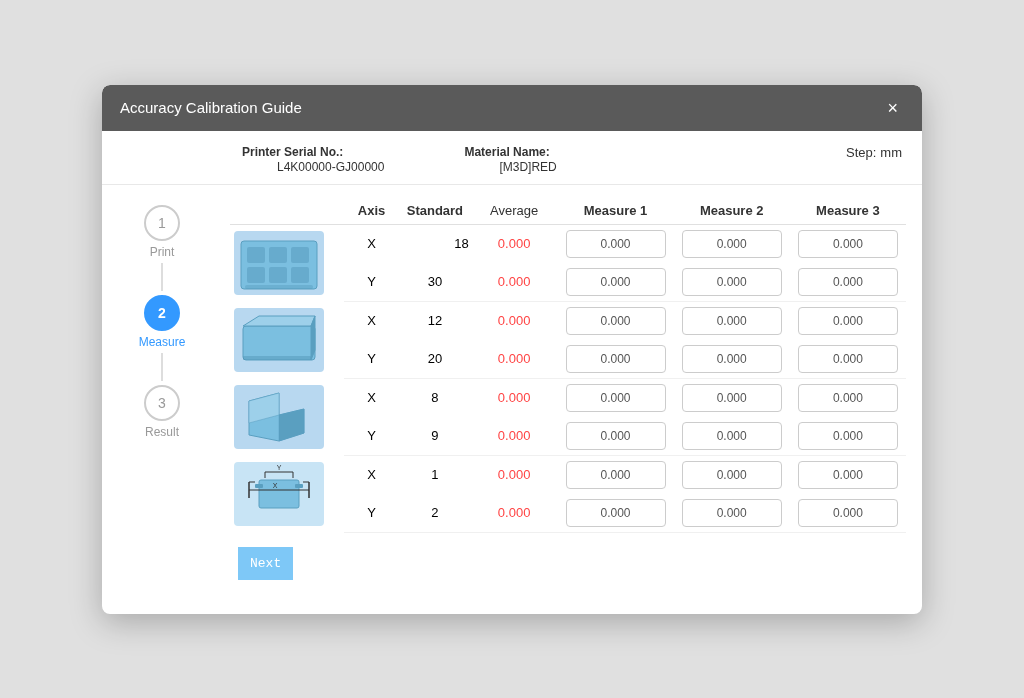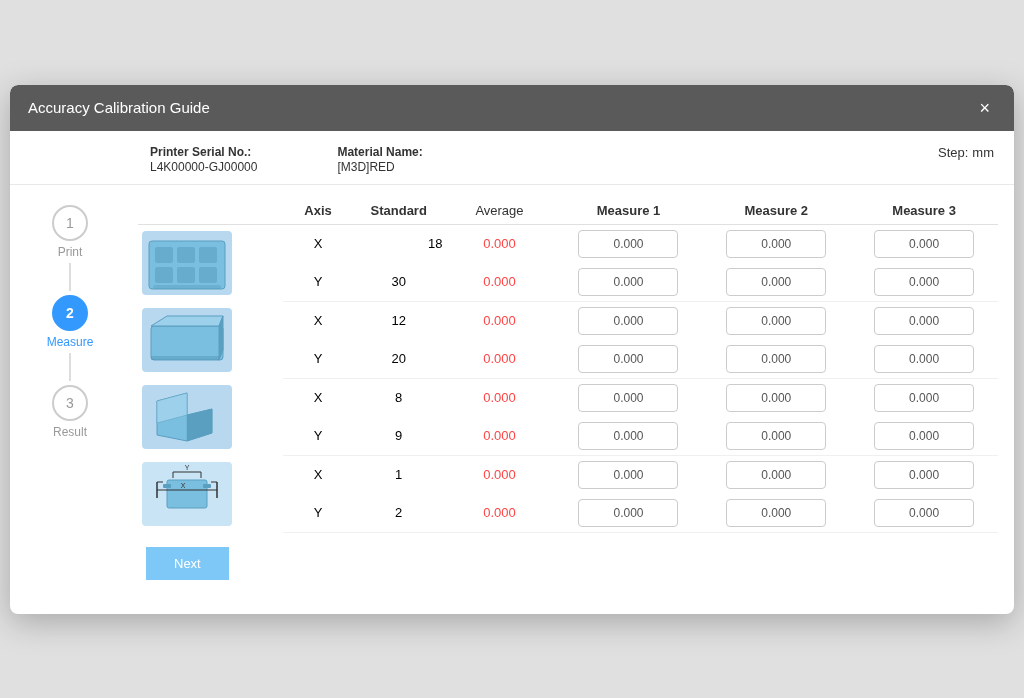--- a/index.html
+++ b/index.html
@@ -6,21 +6,21 @@
     body {
       font-family: -apple-system, BlinkMacSystemFont, 'Segoe UI', sans-serif;
       background: #e0e0e0;
       display: flex;
       align-items: center;
       justify-content: center;
       min-height: 100vh;
       font-size: 13px;
     }
     .dialog {
-      width: 1004px;
+      width: 820px;
       background: #fff;
       border-radius: 8px;
       box-shadow: 0 8px 32px rgba(0,0,0,0.25);
       overflow: hidden;
     }
     .title-bar {
       background: #5a5a5a;
       color: #fff;
       display: flex;
       align-items: center;
@@ -50,20 +50,21 @@
     }
     .meta-group label {
       font-size: 12px;
       font-weight: 600;
       color: #333;
       display: block;
     }
     .meta-group span {
       font-size: 12px;
       color: #333;
+      margin-left: 35px;
     }
     .meta-unit {
       margin-left: auto;
       font-size: 13px;
       color: #333;
       display: flex;
       align-items: center;
       gap: 4px;
     }
     .content {
@@ -162,28 +163,29 @@
       padding: 9px 22px;
       border: 1px solid #ccc;
       background: #fff;
       color: #333;
       border-radius: 4px;
       cursor: pointer;
       font-size: 13px;
       font-weight: 500;
     }
     .btn-next {
-      padding: 9px 28px;
+      padding: 9px 12px;
       border: none;
       background: #7ec8f7;
       color: #fff;
       border-radius: 0;
       cursor: pointer;
       font-size: 13px;
       font-weight: 500;
+      font-family: Liberation Mono, monospace;
     }
     .bottom-bar {
       display: flex;
       align-items: flex-end;
       justify-content: space-between;
       padding: 6px 16px 14px 8px;
     }
   </style>
 </head>
 <body>

